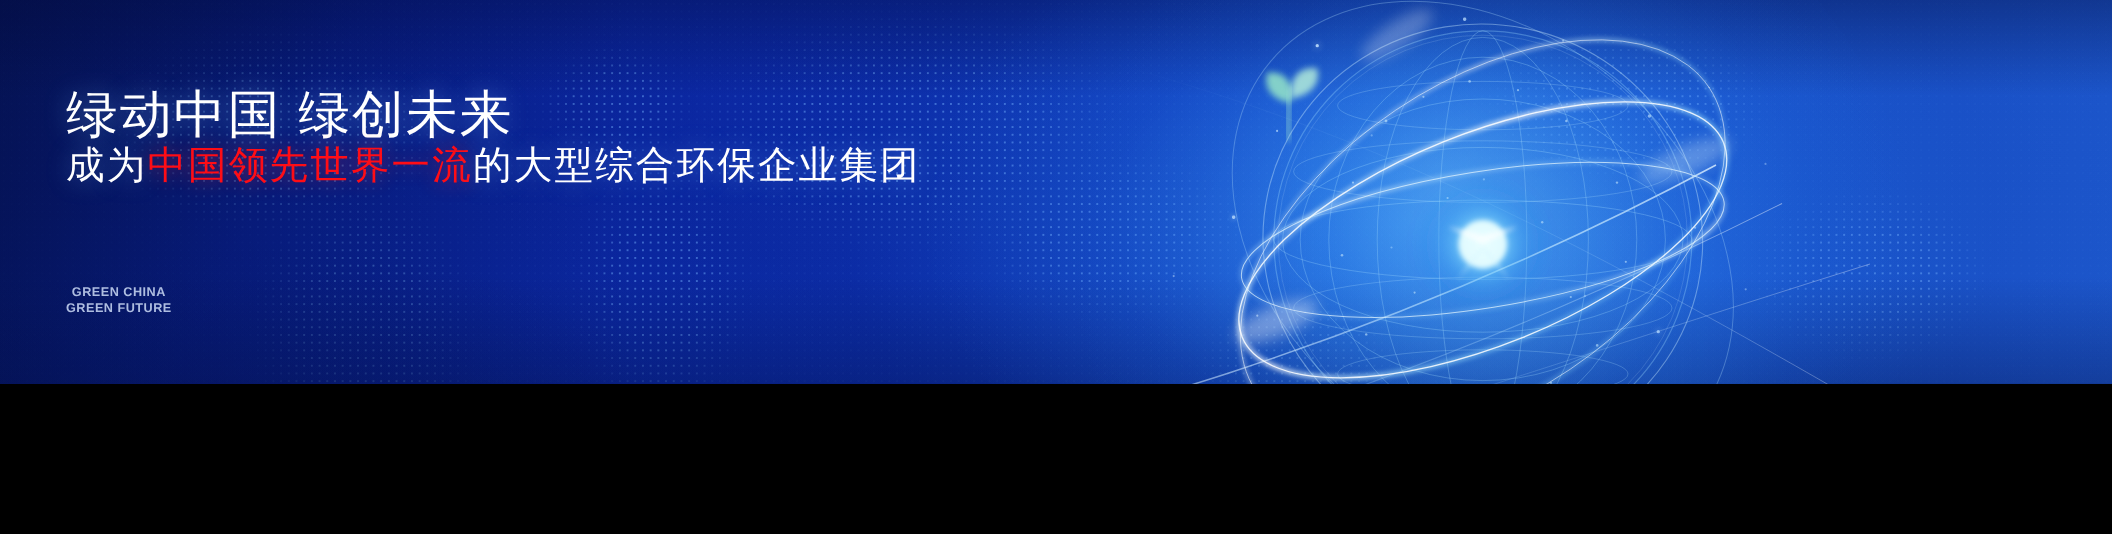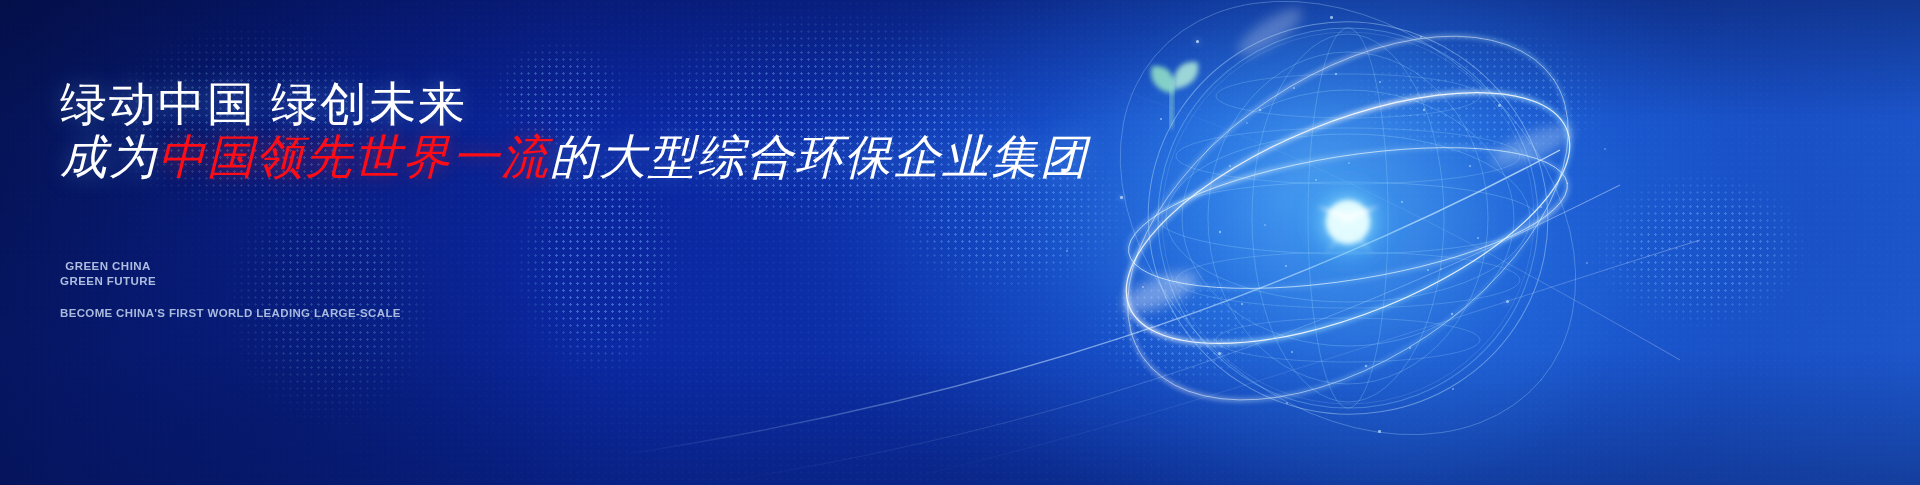--- a/index.html
+++ b/index.html
@@ -1,21 +1,21 @@
 <!DOCTYPE html>
 <html><head>
 <meta charset="utf-8">
 <style>
   * { margin:0; padding:0; box-sizing:border-box; }
   html, body { background:#000; }
 
   #banner {
     position: relative;
     width: 1920px;
-    height: 485px;
+    height: 349px;
     overflow: hidden;
     font-family: "Liberation Sans", "DejaVu Sans", sans-serif;
     background:
       radial-gradient(ellipse 900px 620px at 1290px 205px,
           rgba(40,130,235,0.55) 0%,
           rgba(25,95,210,0.32) 32%,
           rgba(10,50,170,0.10) 58%,
           rgba(0,0,0,0) 78%),
       radial-gradient(ellipse 1500px 900px at 300px 560px,
           rgba(10,45,170,0.55) 0%,
@@ -72,24 +72,23 @@
   .copy { position:absolute; left:60px; top:0; z-index:6; }
 
   .headline-1 {
     position:absolute; left:0; top:78px;
     font-size:47px; line-height:1.12; font-weight:400;
     color:#ffffff; letter-spacing:2px; white-space:nowrap;
     text-shadow:0 0 22px rgba(120,190,255,.45);
   }
   .headline-2 {
     position:absolute; left:0; top:131px;
-    font-size:47px; line-height:1.12; font-weight:400;
+    font-size:35px; line-height:1.12; font-weight:400;
     letter-spacing:2px; white-space:nowrap; color:#ffffff;
     text-shadow:0 0 22px rgba(120,190,255,.40);
-    font-style:italic;
   }
   .headline-2 .hl {
     color:#ff0d16;
     text-shadow:0 0 18px rgba(255,40,40,.45);
   }
 
   .sub-en {
     position:absolute; left:0; top:259px;
     font-size:11.5px; font-weight:bold; line-height:1.30;
     letter-spacing:.45px; color:#aebde0;
@@ -293,17 +292,16 @@
     <div class="headline-1">绿动中国 绿创未来</div>
 
     <div class="headline-2"><span>成为</span><span class="hl">中国领先世界一流</span><span>的大型综合环保企业集团</span></div>
 
     <div class="sub-en">
       <div>GREEN CHINA</div>
       <div>GREEN FUTURE</div>
     </div>
 
     <div class="tagline-en">
-      <div>BECOME CHINA'S FIRST WORLD LEADING LARGE-SCALE</div>
     </div>
 
   </div>
 </div>
 
 </body></html>

